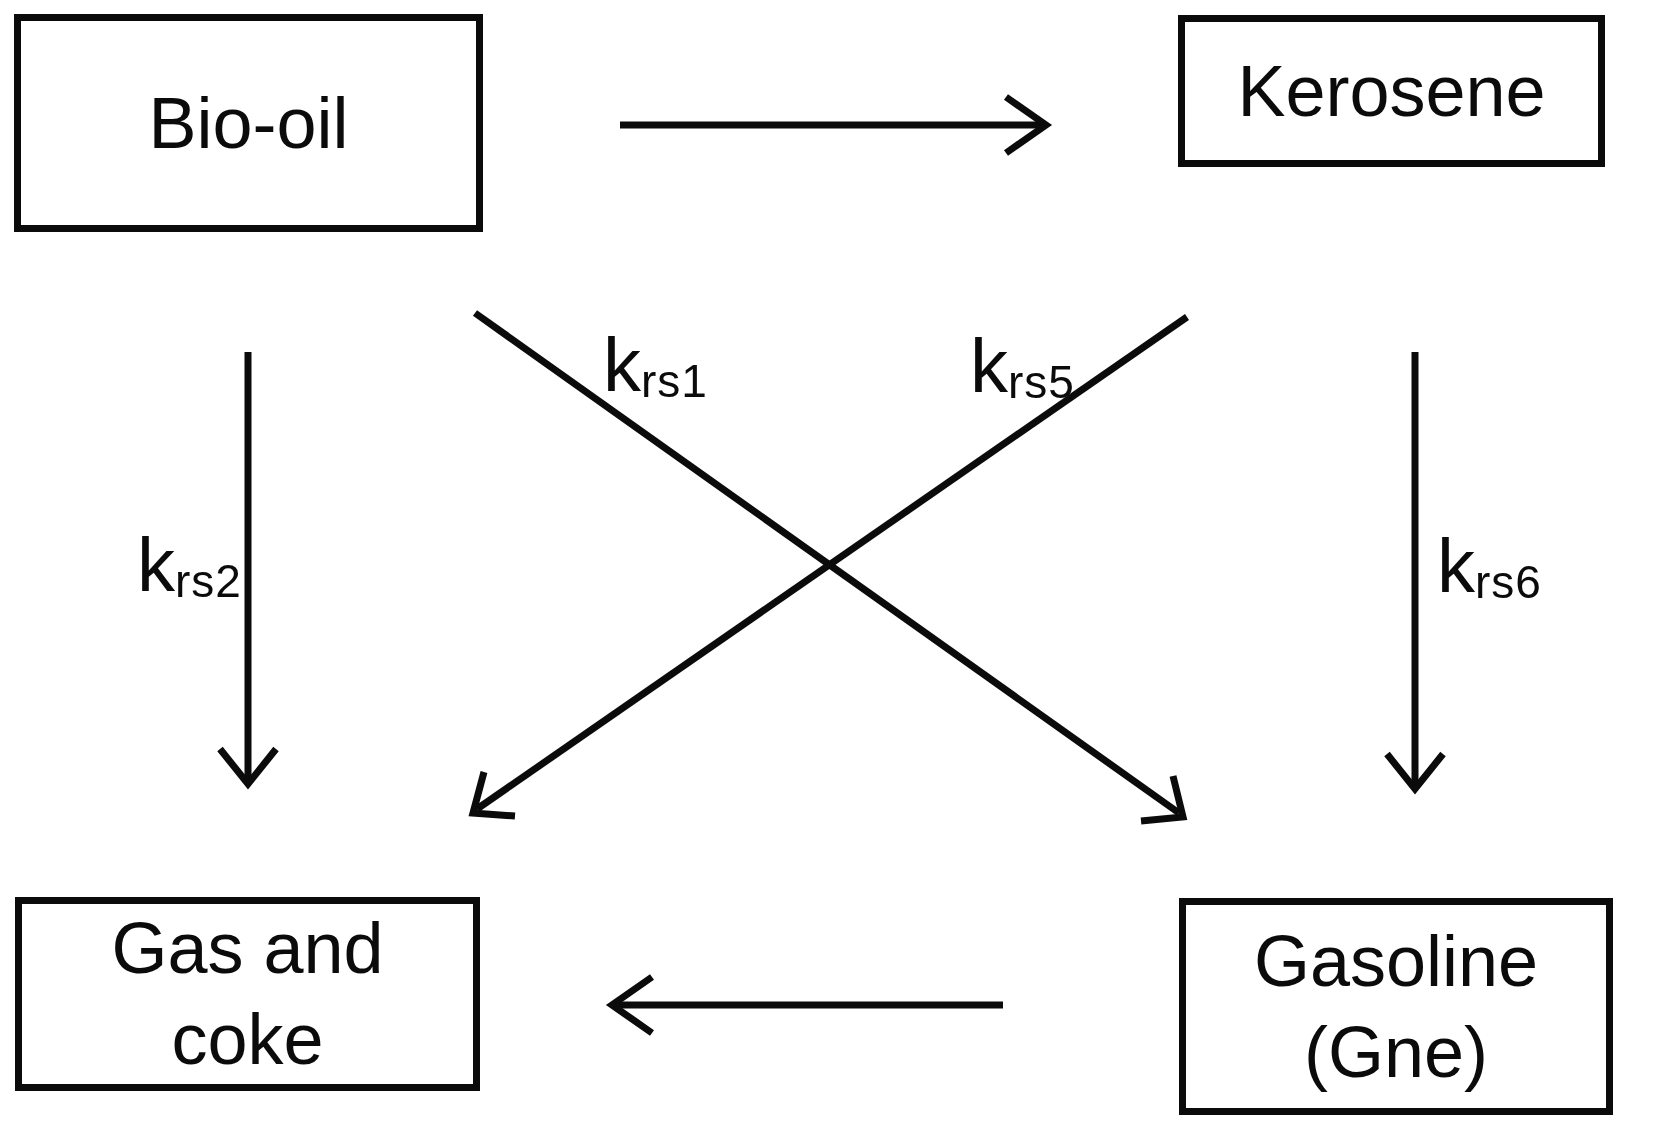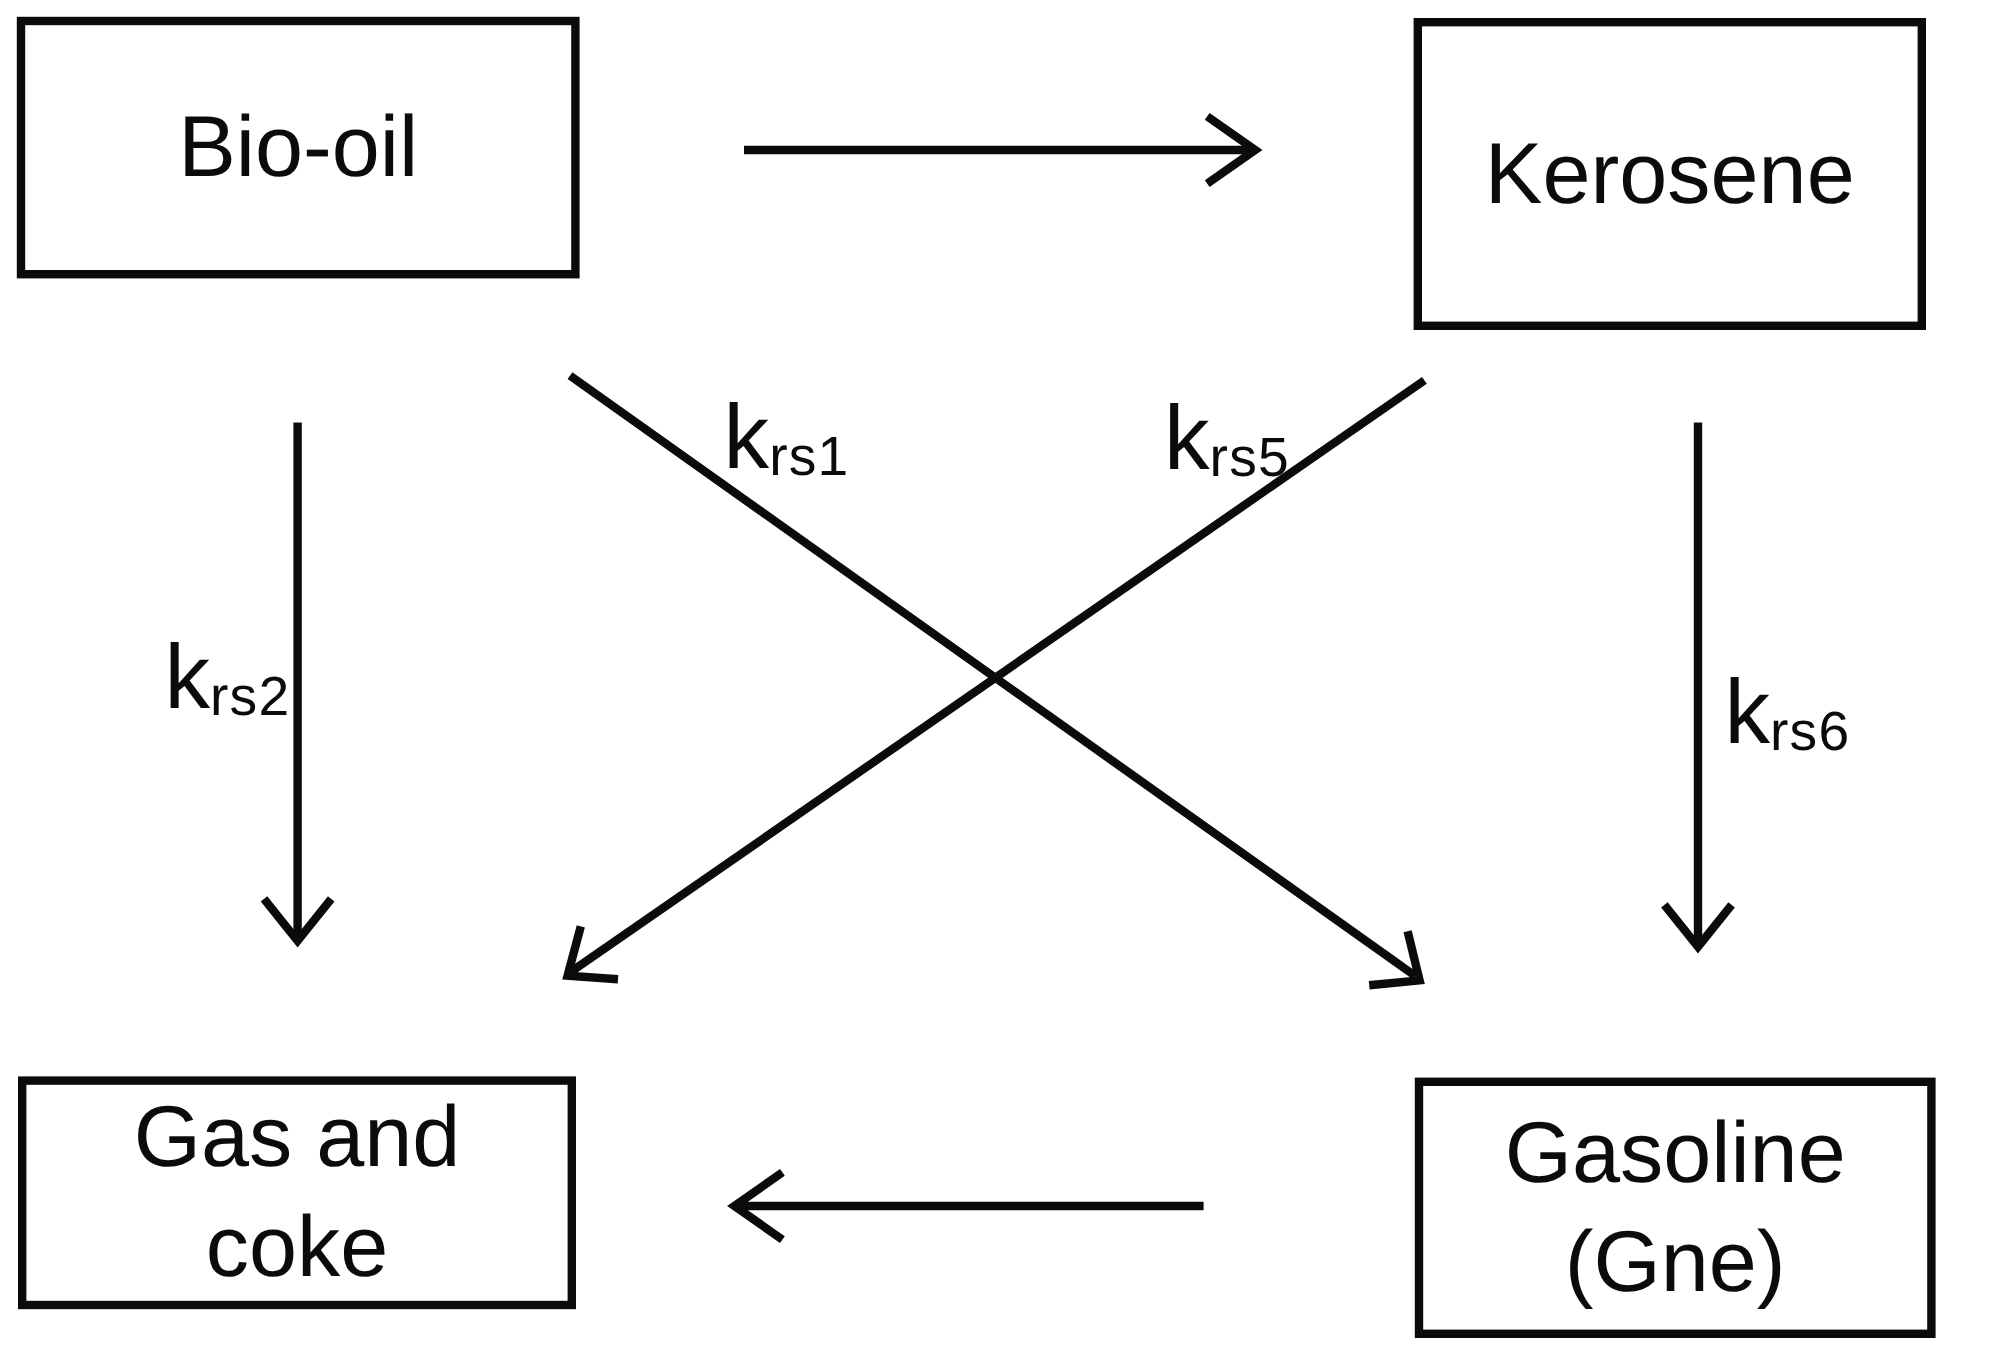--- a/index.html
+++ b/index.html
@@ -30,40 +30,40 @@
     flex-direction: column;
     align-items: center;
     justify-content: center;
     text-align: center;
     font-size: 72px;
     line-height: 1.26;
     color: #0b0b0b;
     letter-spacing: 0px;
   }
   .node-bio-oil   { left: 14px;   top: 14px;  width: 469px; height: 218px; }
-  .node-kerosene  { left: 1178px; top: 15px;  width: 427px; height: 260px; }
+  .node-kerosene  { left: 1178px; top: 15px;  width: 427px; height: 152px; }
   .node-gas-coke  { left: 15px;   top: 897px; width: 465px; height: 194px; }
   .node-gasoline  { left: 1179px; top: 898px; width: 434px; height: 217px; justify-content: center; }
   .rate-label {
     position: absolute;
     font-size: 76px;
     line-height: 1;
     white-space: nowrap;
     color: #0b0b0b;
   }
   .rate-label .sub {
     font-size: 46px;
     vertical-align: -6px;
     letter-spacing: 1px;
   }
   .lbl-krs3 { left: 786px;  top: 36px;  }
   .lbl-krs1 { left: 603px;  top: 327px; }
   .lbl-krs5 { left: 970px;  top: 328px; }
   .lbl-krs2 { left: 137px;  top: 527px; }
-  .lbl-krs6 { left: 1437px; top: 556px; }
+  .lbl-krs6 { left: 1437px; top: 528px; }
   .lbl-krs4 { left: 765px;  top: 1024px; }
 </style>
 </head>
 <body>
 
 <div class="canvas">
 
   <svg class="arrows" width="1664" height="1130" viewBox="0 0 1664 1130">
     <g stroke="#0b0b0b" stroke-width="7" fill="none" stroke-linecap="butt">
 

